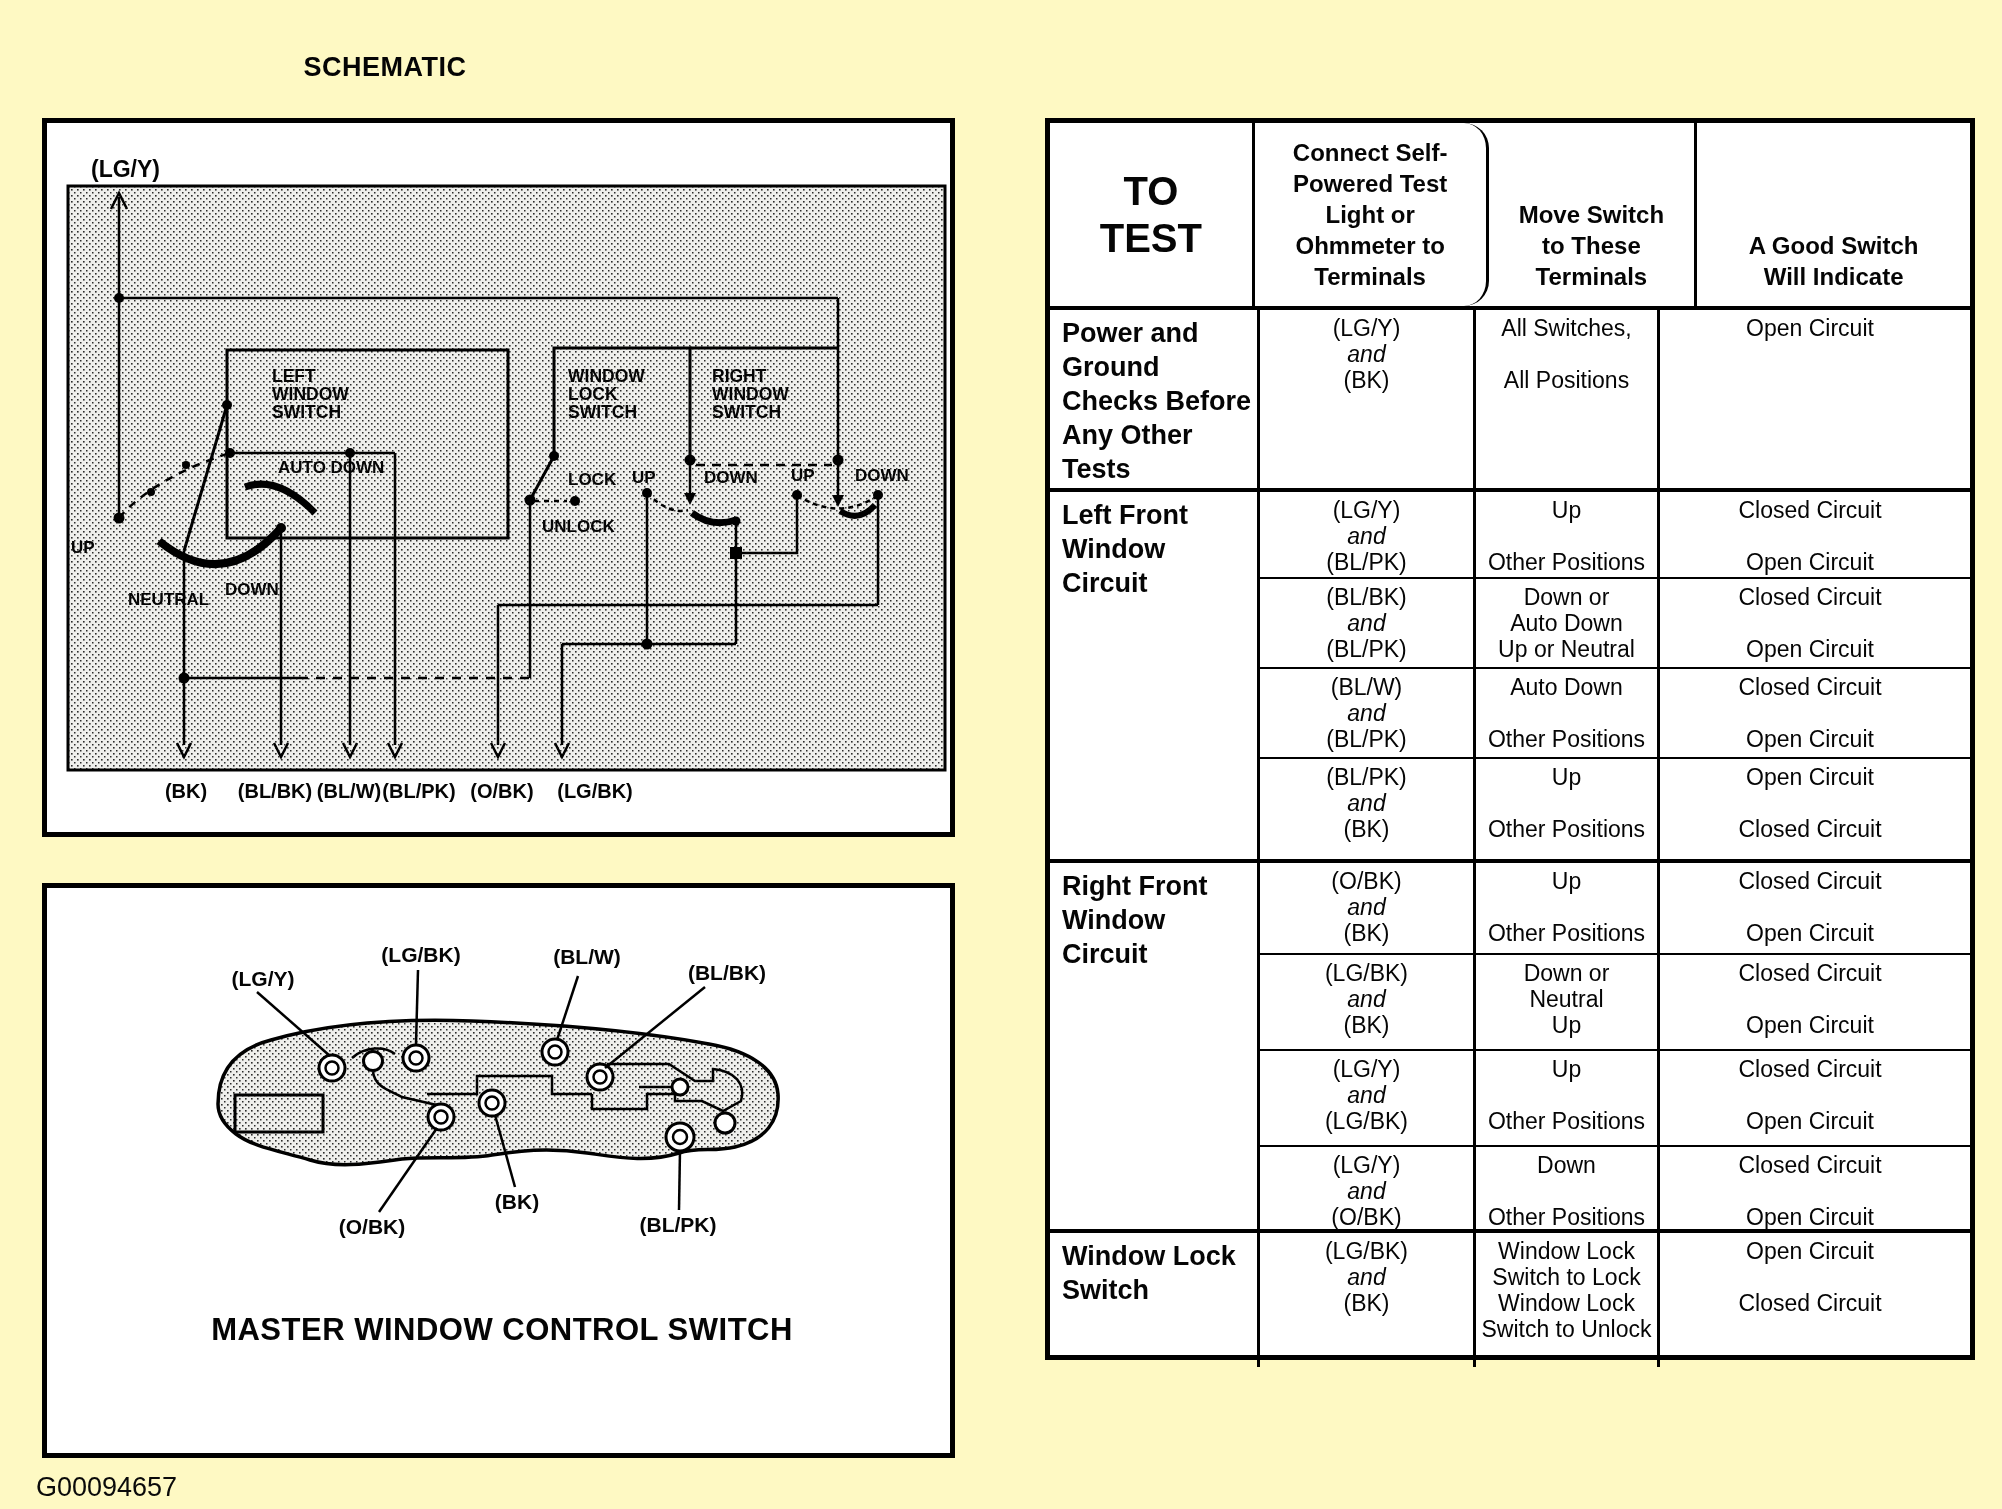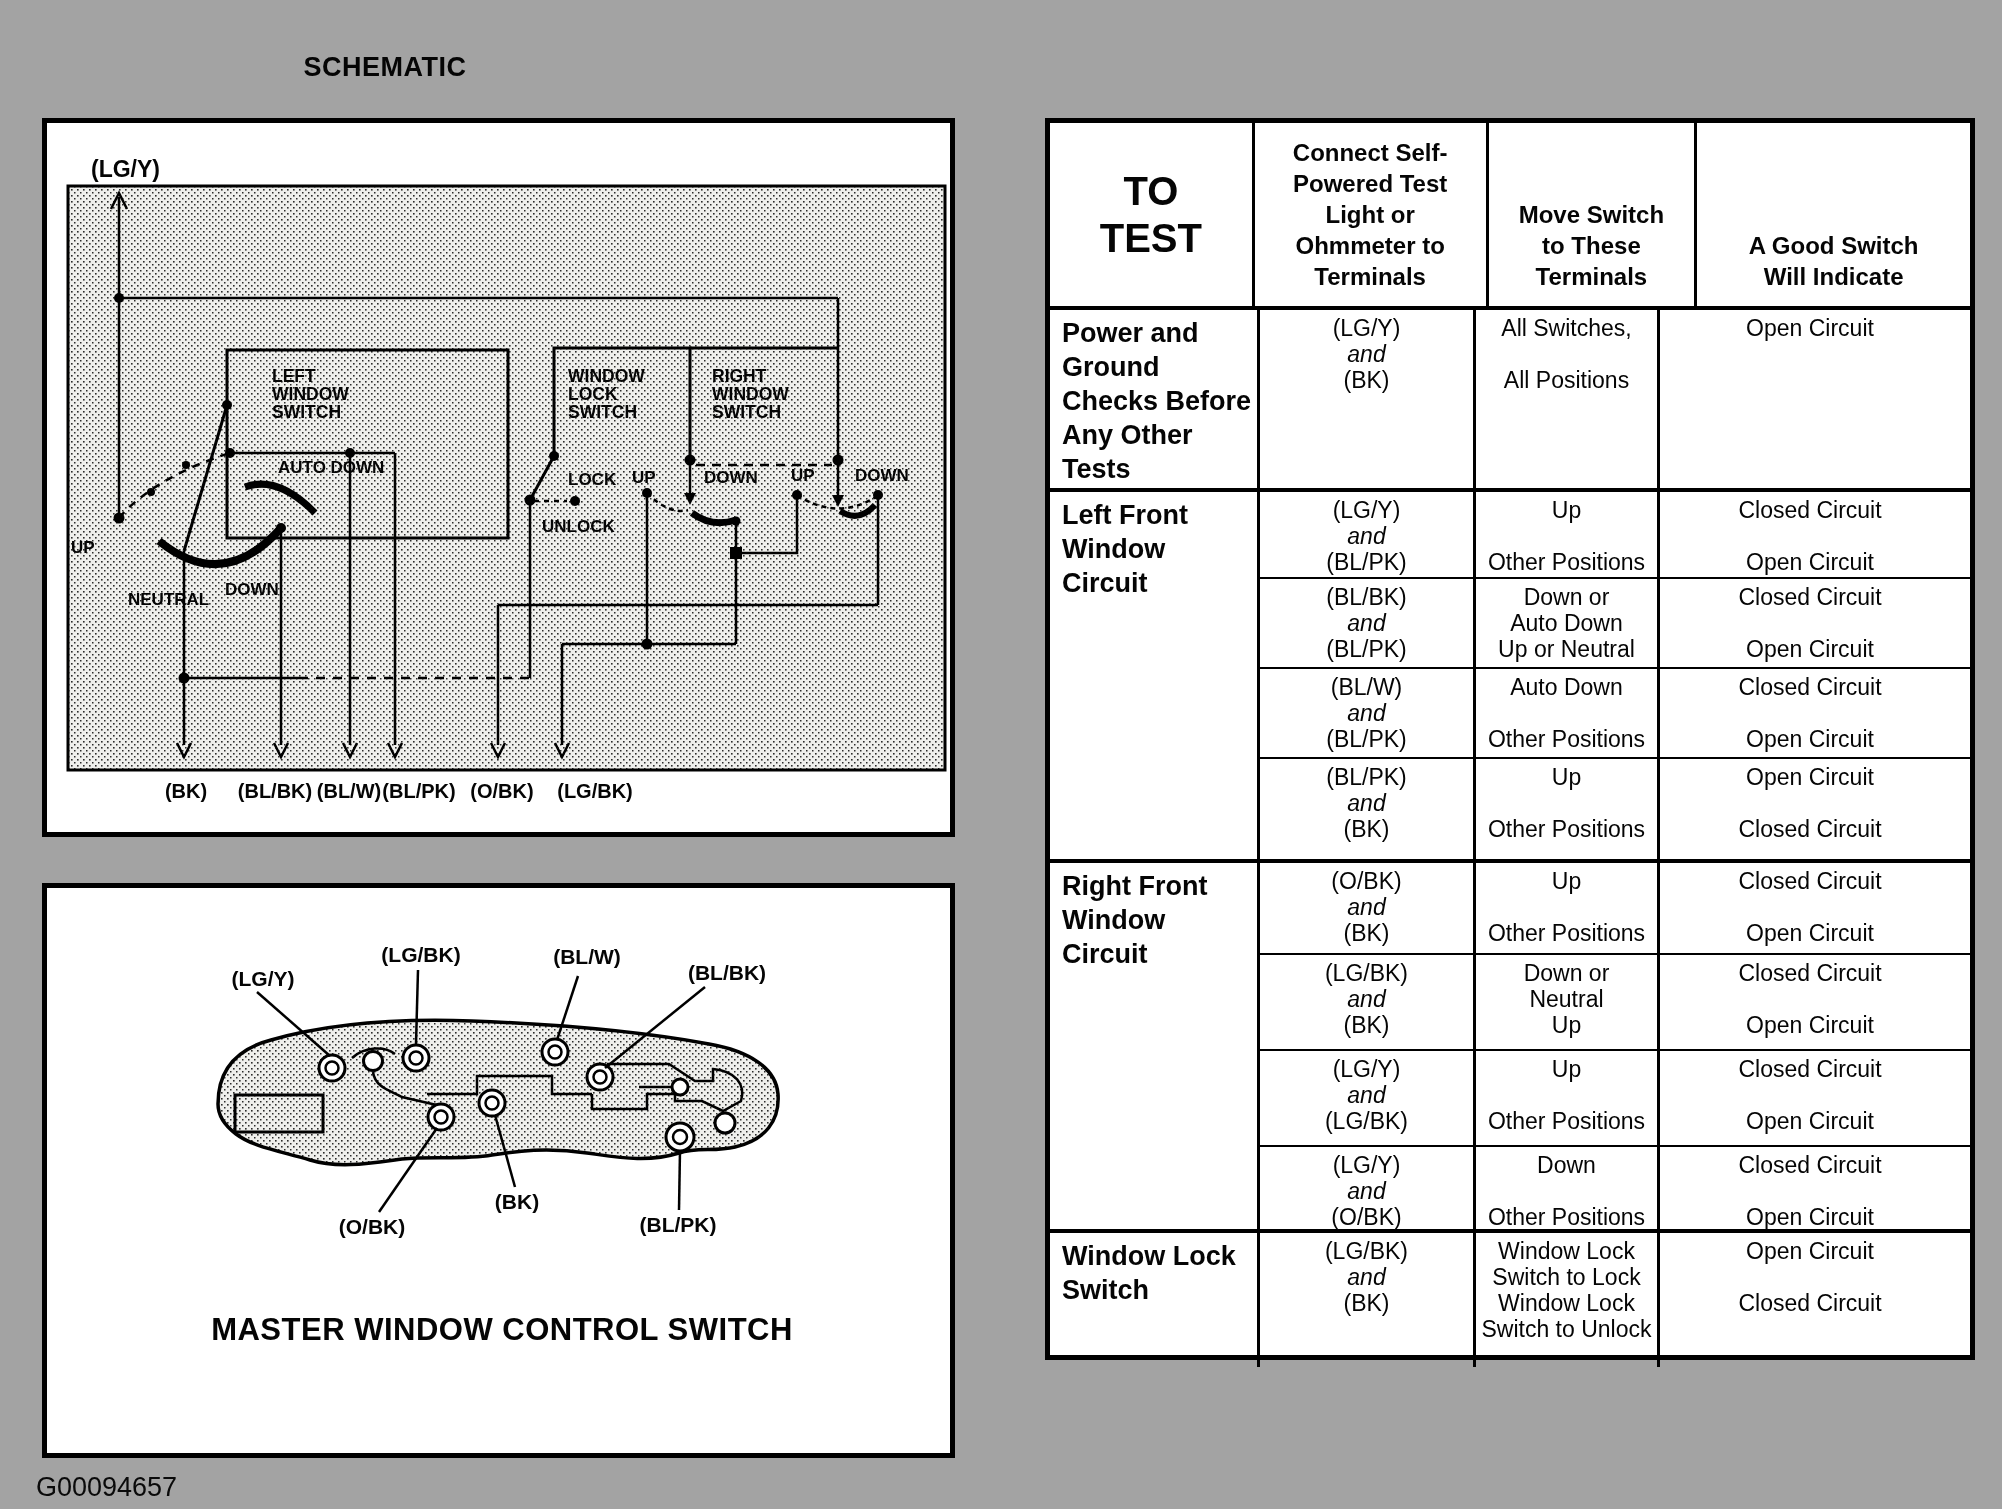--- a/index.html
+++ b/index.html
@@ -1,16 +1,16 @@
 <!DOCTYPE html>
 <html><head>
 <meta charset="utf-8">
 <style>
   html,body{margin:0;padding:0;background:#ffffff;}
-  #page{position:relative;width:2002px;height:1509px;background:#a3a3a3;font-family:"Liberation Sans",sans-serif;color:#050505;overflow:hidden;}
+  #page{position:relative;width:2002px;height:1509px;background:#fef9c3;font-family:"Liberation Sans",sans-serif;color:#050505;overflow:hidden;}
   .big-title{position:absolute;font-weight:bold;text-align:center;letter-spacing:.5px;}
   #schematic-title{left:278px;top:52px;width:214px;font-size:27px;}
   #table-title{left:1263px;top:66px;width:480px;font-size:30px;}
   .panel{position:absolute;border:5px solid #000;background:#fff;}
   #schematic-panel{left:42px;top:118px;width:903px;height:709px;}
   #connector-panel{left:42px;top:883px;width:903px;height:565px;}
   #figure-id{position:absolute;left:36px;top:1472px;font-size:27px;color:#0a0a0a;}
   svg text{fill:#050505;}
   .s-label{font:600 17px "Liberation Sans",sans-serif;}
   .s-small{font:600 17.5px "Liberation Sans",sans-serif;}
@@ -20,21 +20,21 @@
   .c-title{font:700 31px "Liberation Sans",sans-serif;letter-spacing:.5px;}
   
   #test-table{position:absolute;left:1045px;top:118px;width:930px;height:1242px;border:5px solid #000;box-sizing:border-box;background:#fff;}
   #test-table *{box-sizing:border-box;}
   .thead{display:flex;height:187px;border-bottom:4px solid #000;}
   .hcell{display:flex;flex-direction:column;justify-content:flex-end;align-items:center;padding-bottom:14px;}
   .hcell.first{justify-content:center;padding-bottom:0;}
   .hline{font-weight:bold;font-size:24px;line-height:31px;text-align:center;}
   .hline.big{font-size:40px;line-height:47px;}
   .col-a{width:210px;border-right:3px solid #000;}
-  .col-b{width:240px;border-right:3px solid #000;}
+  .col-b{width:240px;border-right:3px solid #000;border-radius:25px;}
   .col-c{width:214px;border-right:3px solid #000;}
   .col-d{width:280px;}
   .trow{display:flex;border-bottom:4px solid #000;}
   .trow:last-child{border-bottom:none;}
   .totest{width:210px;border-right:3px solid #000;padding:6px 10px 0 12px;}
   .t1line{font-weight:bold;font-size:27px;line-height:34px;white-space:nowrap;}
   .subrows{display:flex;flex-direction:column;width:710px;}
   .subrow{display:flex;border-bottom:2px solid #000;}
   .subrow:last-child{border-bottom:none;}
   .scell{display:flex;flex-direction:column;align-items:center;padding-top:5px;}

